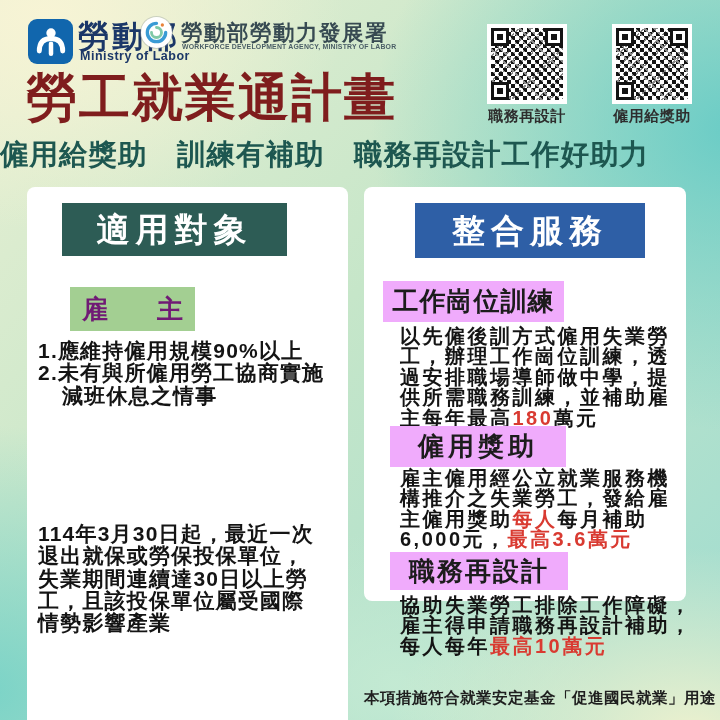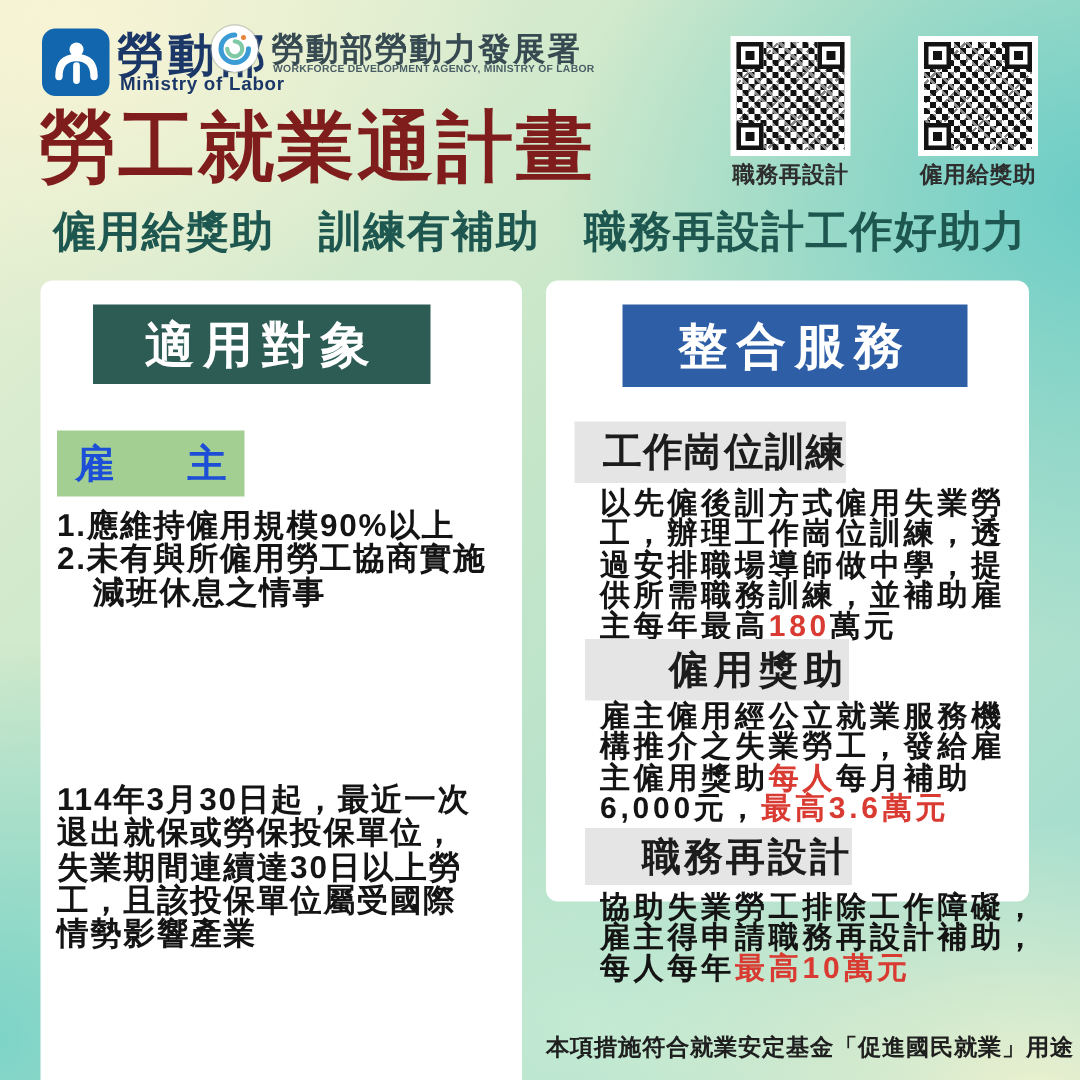--- a/index.html
+++ b/index.html
@@ -40,42 +40,42 @@
     opacity:.5; }
   .finder { position:absolute; width:18px; height:18px; background:#fff;
     border:3.5px solid #131313; z-index:2; }
   .finder::after { content:""; position:absolute; left:2.5px; top:2.5px; width:6px; height:6px; background:#131313; }
   .f-tl { left:0; top:0; } .f-tr { right:0; top:0; } .f-bl { left:0; bottom:0; }
   .qr-label { width:80px; top:107px; text-align:center; font-size:15px; color:#2e2e2e; letter-spacing:.5px; }
   .qr1-label { left:487px; } .qr2-label { left:612px; }
 
   
   .main-title { left:26px; top:64px; font-size:51px; font-weight:900; color:#7f1d1d; letter-spacing:2px; }
-  .sub-title  { left:0; top:136px; width:720px; text-align:center; font-size:28.5px; color:#1d5750; letter-spacing:1px; }
+  .sub-title  { left:0; top:136px; width:720px; text-align:left; font-size:28.5px; color:#1d5750; letter-spacing:1px; }
 
   
   .card { background:#fff; border-radius:8px; }
   .card-left  { left:27px;  top:187px; width:321px; height:606px; }
   .card-right { left:364px; top:187px; width:322px; height:414px; }
 
   .card-hdr { text-align:center; color:#fff; font-size:33px; letter-spacing:6px; }
   .l-hdr { left:35px; top:16px; width:225px; height:53px; line-height:53px; background:#2d5c55; }
   .r-hdr { left:51px; top:16px; width:230px; height:55px; line-height:55px; background:#2e5fa6; }
 
-  .glabel { background:#a3cf92; color:#1d4ed8; }
+  .glabel { background:#a3cf92; color:#701a75;margin-left:32px; }
   .glabel span { display:block; text-align:justify; text-align-last:justify; }
   .glabel1 { left:11px; top:100px; width:125px; height:44px; padding:0 12px; font-size:26px; line-height:44px; }
   .glabel2 { left:11px; top:286px; width:123px; height:42px; padding:0 8px;  font-size:25px; line-height:42px; }
 
   .lpara { font-size:21px; line-height:1.06; letter-spacing:1.2px; color:#141414; }
   .lpara1 { left:11px; top:153px; width:302px; }
   .lpara2 { left:11px; top:336px; width:280px; }
   .cond { padding-left:24px; text-indent:-24px; }
 
-  .obox { background:#e5e5e5; color:#1c1c1c; text-align:right; }
+  .obox { background:#f0abfc; color:#1c1c1c; text-align:center; }
   .obox0 { left:19px; top:94px;  width:181px; height:41px; font-size:26px; line-height:41px; letter-spacing:1px; }
   .obox1 { left:26px; top:239px; width:176px; height:41px; font-size:26px; line-height:41px; letter-spacing:4px; }
   .obox2 { left:26px; top:365px; width:178px; height:38px; font-size:26px; line-height:38px; letter-spacing:2px; }
 
   .rpara { font-size:20px; line-height:1.02; letter-spacing:2.5px; color:#141414; }
   .rpara0 { left:36px; top:139px; width:278px; }
   .rpara1 { left:36px; top:281px; width:278px; }
   .rpara2 { left:36px; top:408px; width:298px; }
   .red { color:#d93a31; }
 

